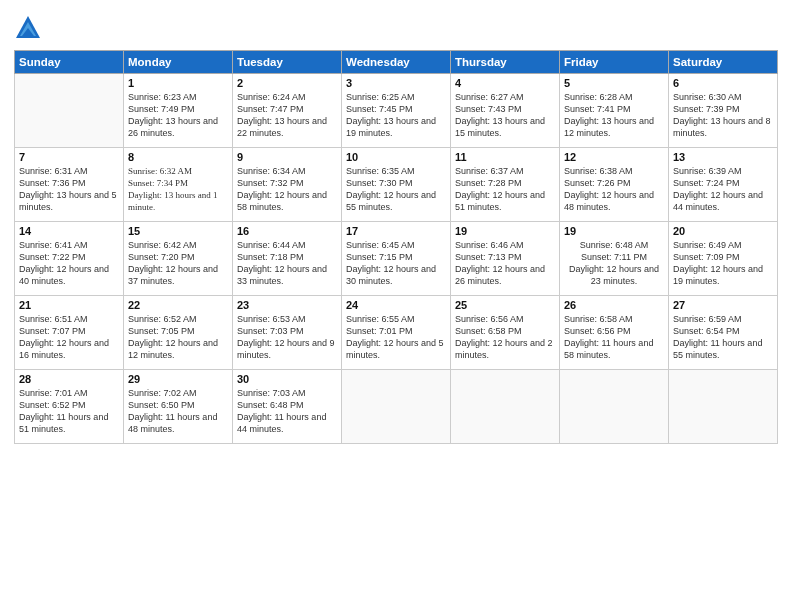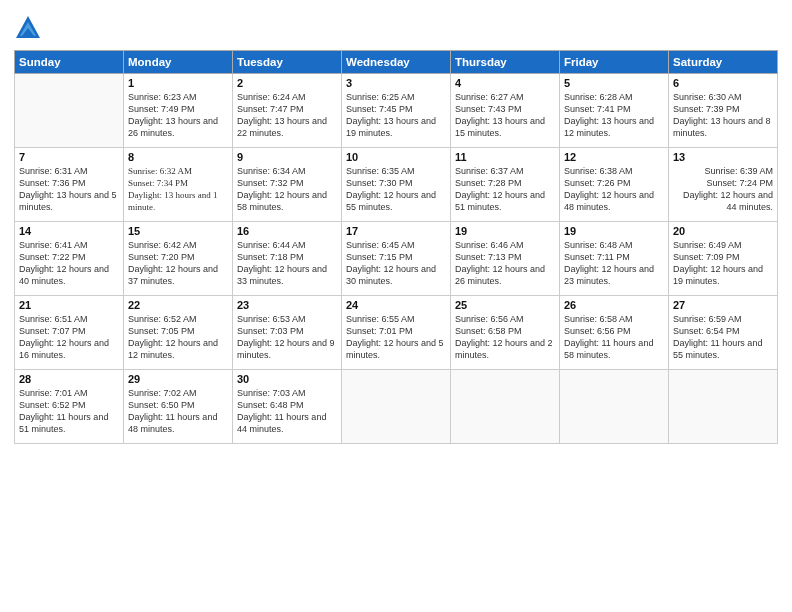--- a/index.html
+++ b/index.html
@@ -202,21 +202,21 @@
 Daylight: 12 hours and 51 minutes.</div>
           </td>
           <td>
             <span class="day-num">12</span>
             <div class="day-info" style="white-space: pre-line;">Sunrise: 6:38 AM
 Sunset: 7:26 PM
 Daylight: 12 hours and 48 minutes.</div>
           </td>
           <td>
             <span class="day-num">13</span>
-            <div class="day-info" style="white-space: pre-line; text-align: right;">Sunrise: 6:39 AM
+            <div class="day-info" style="white-space: pre-line;">Sunrise: 6:39 AM
 Sunset: 7:24 PM
 Daylight: 12 hours and 44 minutes.</div>
           </td>
         </tr>
         <tr>
           <td>
             <span class="day-num">14</span>
             <div class="day-info" style="white-space: pre-line;">Sunrise: 6:41 AM
 Sunset: 7:22 PM
 Daylight: 12 hours and 40 minutes.</div>
@@ -240,21 +240,21 @@
 Daylight: 12 hours and 30 minutes.</div>
           </td>
           <td>
             <span class="day-num">19</span>
             <div class="day-info" style="white-space: pre-line;">Sunrise: 6:46 AM
 Sunset: 7:13 PM
 Daylight: 12 hours and 26 minutes.</div>
           </td>
           <td>
             <span class="day-num">19</span>
-            <div class="day-info" style="white-space: pre-line;">Sunrise: 6:48 AM
+            <div class="day-info" style="white-space: pre-line; text-align: center;">Sunrise: 6:48 AM
 Sunset: 7:11 PM
 Daylight: 12 hours and 23 minutes.</div>
           </td>
           <td>
             <span class="day-num">20</span>
             <div class="day-info" style="white-space: pre-line;">Sunrise: 6:49 AM
 Sunset: 7:09 PM
 Daylight: 12 hours and 19 minutes.</div>
           </td>
         </tr>

